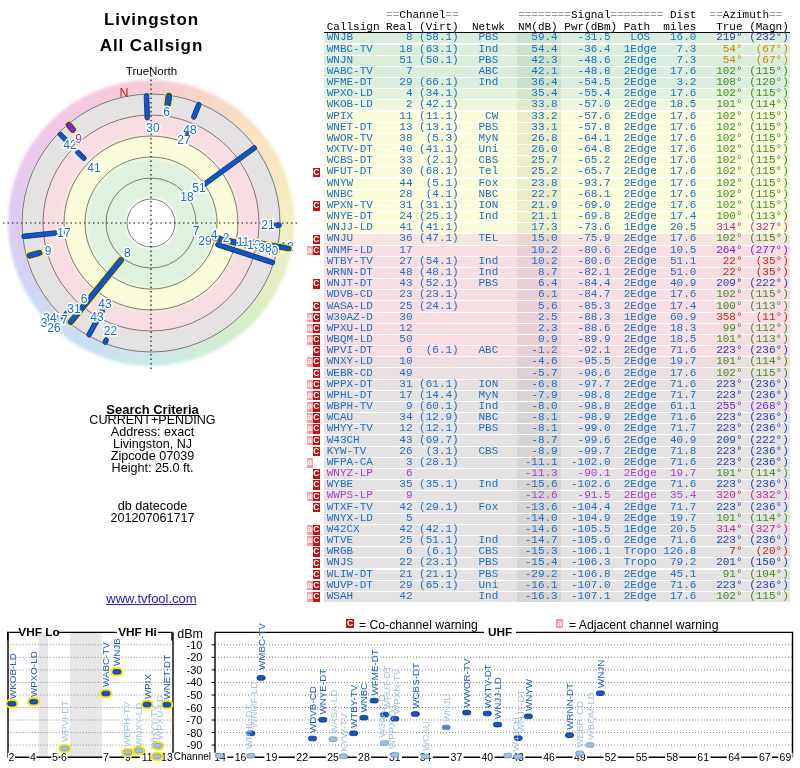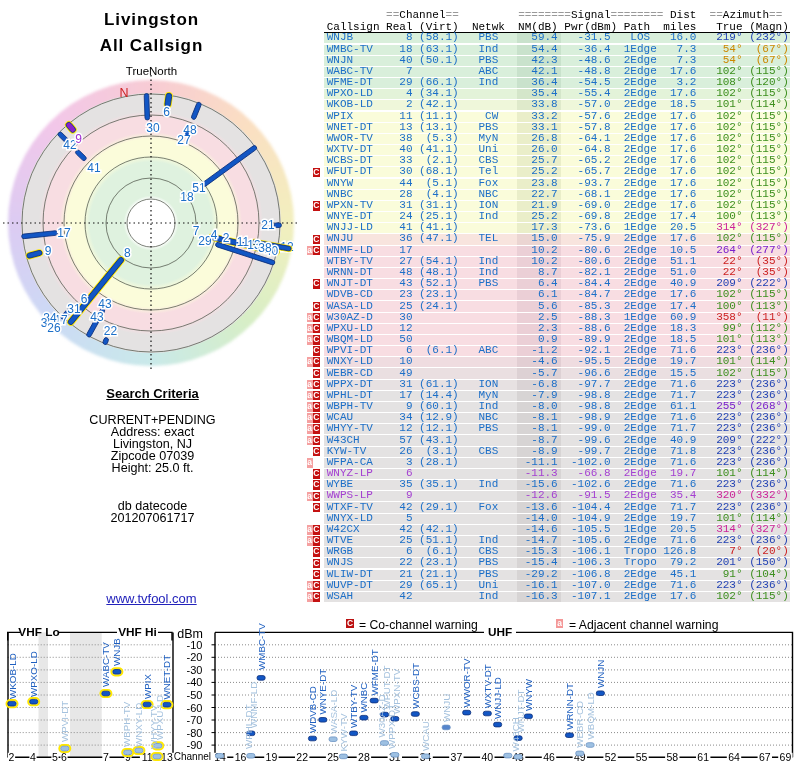--- a/index.html
+++ b/index.html
@@ -157,73 +157,73 @@
 <div class="mk" style="left:306.6px;top:580.8px;width:6.0px;background:#f5a0a0;">a</div>
 <div class="abs" style="left:323.5px;top:591.8px;width:466.5px;height:10.2px;background:#e4e2e2;"></div>
 <div class="abs" style="left:516.5px;top:591.8px;width:44.5px;height:10.2px;background:#d7d4d4;"></div>
 <div class="mk" style="left:313.0px;top:592.0px;width:6.6px;background:#c41111;">C</div>
 <div class="mk" style="left:306.6px;top:592.0px;width:6.0px;background:#f5a0a0;">a</div>
 <pre class="abs" style="left:326.7px;top:10.4px;color:#000;">         <span style="color:#999">==</span>Channel<span style="color:#999">==</span>         <span style="color:#999">========</span>Signal<span style="color:#999">========</span> Dist  <span style="color:#999">==</span>Azimuth<span style="color:#999">==</span>
 Callsign Real (Virt)  Netwk  NM(dB) Pwr(dBm) Path  miles   True (Magn)</pre>
 <div class="abs" style="left:323.5px;top:31.6px;width:466.5px;height:1px;background:#000;"></div>
 <pre class="abs" style="left:326.7px;top:32.4px;"><span style="color:#1c6fc8">WNJB        8 (58.1)   PBS     59.4   -31.5   LOS   16.0</span><span style="color:#2343b4">   219° (232°)</span>
 <span style="color:#1c6fc8">WMBC-TV    18 (63.1)   Ind     54.4   -36.4  1Edge   7.3</span><span style="color:#cc8800">    54°  (67°)</span>
-<span style="color:#1c6fc8">WNJN       40 (50.1)   PBS     42.3   -48.6  2Edge   7.3</span><span style="color:#cc8800">    54°  (67°)</span>
+<span style="color:#1c6fc8">WNJN       51 (50.1)   PBS     42.3   -48.6  2Edge   7.3</span><span style="color:#cc8800">    54°  (67°)</span>
 <span style="color:#1c6fc8">WABC-TV     7          ABC     42.1   -48.8  2Edge  17.6</span><span style="color:#3d8f1f">   102° (115°)</span>
 <span style="color:#1c6fc8">WFME-DT    29 (66.1)   Ind     36.4   -54.5  2Edge   3.2</span><span style="color:#3d8f1f">   108° (120°)</span>
 <span style="color:#1c6fc8">WPXO-LD     4 (34.1)           35.4   -55.4  2Edge  17.6</span><span style="color:#3d8f1f">   102° (115°)</span>
 <span style="color:#1c6fc8">WKOB-LD     2 (42.1)           33.8   -57.0  2Edge  18.5</span><span style="color:#3d8f1f">   101° (114°)</span>
 <span style="color:#1c6fc8">WPIX       11 (11.1)    CW     33.2   -57.6  2Edge  17.6</span><span style="color:#3d8f1f">   102° (115°)</span>
 <span style="color:#1c6fc8">WNET-DT    13 (13.1)   PBS     33.1   -57.8  2Edge  17.6</span><span style="color:#3d8f1f">   102° (115°)</span>
 <span style="color:#1c6fc8">WWOR-TV    38  (5.3)   MyN     26.8   -64.1  2Edge  17.6</span><span style="color:#3d8f1f">   102° (115°)</span>
 <span style="color:#1c6fc8">WXTV-DT    40 (41.1)   Uni     26.0   -64.8  2Edge  17.6</span><span style="color:#3d8f1f">   102° (115°)</span>
 <span style="color:#1c6fc8">WCBS-DT    33  (2.1)   CBS     25.7   -65.2  2Edge  17.6</span><span style="color:#3d8f1f">   102° (115°)</span>
 <span style="color:#1c6fc8">WFUT-DT    30 (68.1)   Tel     25.2   -65.7  2Edge  17.6</span><span style="color:#3d8f1f">   102° (115°)</span>
 <span style="color:#1c6fc8">WNYW       44  (5.1)   Fox     23.8   -93.7  2Edge  17.6</span><span style="color:#3d8f1f">   102° (115°)</span>
 <span style="color:#1c6fc8">WNBC       28  (4.1)   NBC     22.7   -68.1  2Edge  17.6</span><span style="color:#3d8f1f">   102° (115°)</span>
 <span style="color:#1c6fc8">WPXN-TV    31 (31.1)   ION     21.9   -69.0  2Edge  17.6</span><span style="color:#3d8f1f">   102° (115°)</span>
-<span style="color:#1c6fc8">WNYE-DT    24 (25.1)   Ind     25.2   -69.8  2Edge  17.4</span><span style="color:#3d8f1f">   100° (113°)</span>
+<span style="color:#1c6fc8">WNYE-DT    24 (25.1)   Ind     21.1   -69.8  2Edge  17.4</span><span style="color:#3d8f1f">   100° (113°)</span>
 <span style="color:#1c6fc8">WNJJ-LD    41 (41.1)           17.3   -73.6  1Edge  20.5</span><span style="color:#cc2299">   314° (327°)</span>
 <span style="color:#1c6fc8">WNJU       36 (47.1)   TEL     15.0   -75.9  2Edge  17.6</span><span style="color:#3d8f1f">   102° (115°)</span>
 <span style="color:#1c6fc8">WNMF-LD    17                  10.2   -80.6  2Edge  10.5</span><span style="color:#7a1fcc">   264° (277°)</span>
 <span style="color:#1c6fc8">WTBY-TV    27 (54.1)   Ind     10.2   -80.6  2Edge  51.1</span><span style="color:#cc2222">    22°  (35°)</span>
 <span style="color:#1c6fc8">WRNN-DT    48 (48.1)   Ind      8.7   -82.1  2Edge  51.0</span><span style="color:#cc2222">    22°  (35°)</span>
 <span style="color:#1c6fc8">WNJT-DT    43 (52.1)   PBS      6.4   -84.4  2Edge  40.9</span><span style="color:#2343b4">   209° (222°)</span>
 <span style="color:#1c6fc8">WDVB-CD    23 (23.1)            6.1   -84.7  2Edge  17.6</span><span style="color:#3d8f1f">   102° (115°)</span>
 <span style="color:#1c6fc8">WASA-LD    25 (24.1)            5.6   -85.3  2Edge  17.4</span><span style="color:#3d8f1f">   100° (113°)</span>
 <span style="color:#1c6fc8">W30AZ-D    30                   2.5   -88.3  1Edge  60.9</span><span style="color:#cc2222">   358°  (11°)</span>
 <span style="color:#1c6fc8">WPXU-LD    12                   2.3   -88.6  2Edge  18.3</span><span style="color:#3d8f1f">    99° (112°)</span>
 <span style="color:#1c6fc8">WBQM-LD    50                   0.9   -89.9  2Edge  18.5</span><span style="color:#3d8f1f">   101° (113°)</span>
 <span style="color:#1c6fc8">WPVI-DT     6  (6.1)   ABC     -1.2   -92.1  2Edge  71.6</span><span style="color:#2343b4">   223° (236°)</span>
 <span style="color:#1c6fc8">WNXY-LD    10                  -4.6   -95.5  2Edge  19.7</span><span style="color:#3d8f1f">   101° (114°)</span>
-<span style="color:#1c6fc8">WEBR-CD    49                  -5.7   -96.6  2Edge  15.5</span><span style="color:#3d8f1f">   102° (115°)</span>
+<span style="color:#1c6fc8">WEBR-CD    49                  -5.7   -96.6  2Edge  17.6</span><span style="color:#3d8f1f">   102° (115°)</span>
 <span style="color:#1c6fc8">WPPX-DT    31 (61.1)   ION     -6.8   -97.7  2Edge  71.6</span><span style="color:#2343b4">   223° (236°)</span>
 <span style="color:#1c6fc8">WPHL-DT    17 (14.4)   MyN     -7.9   -98.8  2Edge  71.7</span><span style="color:#2343b4">   223° (236°)</span>
 <span style="color:#1c6fc8">WBPH-TV     9 (60.1)   Ind     -8.0   -98.8  2Edge  61.1</span><span style="color:#7a1fcc">   255° (268°)</span>
 <span style="color:#1c6fc8">WCAU       34 (12.9)   NBC     -8.1   -98.9  2Edge  71.6</span><span style="color:#2343b4">   223° (236°)</span>
 <span style="color:#1c6fc8">WHYY-TV    12 (12.1)   PBS     -8.1   -99.0  2Edge  71.7</span><span style="color:#2343b4">   223° (236°)</span>
-<span style="color:#1c6fc8">W43CH      57 (43.1)           -8.7   -99.6  2Edge  40.9</span><span style="color:#2343b4">   209° (222°)</span>
+<span style="color:#1c6fc8">W43CH      43 (69.7)           -8.7   -99.6  2Edge  40.9</span><span style="color:#2343b4">   209° (222°)</span>
 <span style="color:#1c6fc8">KYW-TV     26  (3.1)   CBS     -8.9   -99.7  2Edge  71.8</span><span style="color:#2343b4">   223° (236°)</span>
 <span style="color:#1c6fc8">WFPA-CA     3 (28.1)          -11.1  -102.0  2Edge  71.6</span><span style="color:#2343b4">   223° (236°)</span>
-<span style="color:#a43fd2">WNYZ-LP     6                 -11.3   -66.8  2Edge  19.7</span><span style="color:#3d8f1f">   101° (114°)</span>
+<span style="color:#a43fd2">WNYZ-LP     6                 -11.3   -90.1  2Edge  19.7</span><span style="color:#3d8f1f">   101° (114°)</span>
 <span style="color:#1c6fc8">WYBE       35 (35.1)   Ind    -15.6  -102.6  2Edge  71.6</span><span style="color:#2343b4">   223° (236°)</span>
 <span style="color:#a43fd2">WWPS-LP     9                 -12.6   -91.5  2Edge  35.4</span><span style="color:#cc2299">   320° (332°)</span>
 <span style="color:#1c6fc8">WTXF-TV    42 (29.1)   Fox    -13.6  -104.4  2Edge  71.7</span><span style="color:#2343b4">   223° (236°)</span>
 <span style="color:#1c6fc8">WNYX-LD     5                 -14.0  -104.9  2Edge  19.7</span><span style="color:#3d8f1f">   101° (114°)</span>
 <span style="color:#1c6fc8">W42CX      42 (42.1)          -14.6  -105.5  1Edge  20.5</span><span style="color:#cc2299">   314° (327°)</span>
 <span style="color:#1c6fc8">WTVE       25 (51.1)   Ind    -14.7  -105.6  2Edge  71.6</span><span style="color:#2343b4">   223° (236°)</span>
 <span style="color:#1c6fc8">WRGB        6  (6.1)   CBS    -15.3  -106.1  Tropo 126.8</span><span style="color:#cc2222">     7°  (20°)</span>
 <span style="color:#1c6fc8">WNJS       22 (23.1)   PBS    -15.4  -106.3  Tropo  79.2</span><span style="color:#2343b4">   201° (150°)</span>
 <span style="color:#1c6fc8">WLIW-DT    21 (21.1)   PBS    -29.2  -106.8  2Edge  45.1</span><span style="color:#3d8f1f">    91° (104°)</span>
 <span style="color:#1c6fc8">WUVP-DT    29 (65.1)   Uni    -16.1  -107.0  2Edge  71.6</span><span style="color:#2343b4">   223° (236°)</span>
 <span style="color:#1c6fc8">WSAH       42          Ind    -16.3  -107.1  2Edge  17.6</span><span style="color:#3d8f1f">   102° (115°)</span></pre>
 <div class="abs" style="left:0;top:10px;width:303px;text-align:center;font-weight:bold;font-size:17px;letter-spacing:0.9px;">Livingston</div>
 <div class="abs" style="left:0;top:36px;width:303px;text-align:center;font-weight:bold;font-size:17px;letter-spacing:0.9px;">All Callsign</div>
 <div class="abs" style="left:0;top:64.5px;width:303px;text-align:center;font-size:11.5px;">TrueNorth</div>
-<div class="abs" style="left:0;top:386px;width:305px;text-align:center;font-weight:bold;font-size:13px;text-decoration:underline;">Search Criteria</div>
+<div class="abs" style="left:0;top:402px;width:305px;text-align:center;font-weight:bold;font-size:13px;text-decoration:underline;">Search Criteria</div>
 <div class="abs" style="left:0;top:413.5px;width:305px;text-align:center;font-size:12.6px;line-height:12.2px;">CURRENT+PENDING<br>Address: exact<br>Livingston, NJ<br>Zipcode 07039<br>Height: 25.0 ft.</div>
 <div class="abs" style="left:0;top:500px;width:305px;text-align:center;font-size:12.6px;line-height:12.2px;">db datecode<br>201207061717</div>
 <div class="abs" style="left:0;top:591px;width:303px;text-align:center;font-size:13px;"><span style="color:#2222bb;text-decoration:underline;">www.tvfool.com</span></div>
 <div class="abs" style="left:345.7px;top:619.2px;width:8.7px;height:9px;background:#bb1111;color:#fff;font-weight:bold;font-size:8.5px;text-align:center;line-height:9.5px;">C</div>
 <div class="abs" style="left:359px;top:617.8px;font-size:12.2px;">= Co-channel warning</div>
 <div class="abs" style="left:556px;top:619.2px;width:7.3px;height:9px;background:#f49898;color:#fff;font-weight:bold;font-size:8.5px;text-align:center;line-height:9.5px;">a</div>
 <div class="abs" style="left:569px;top:617.8px;font-size:12.2px;">= Adjacent channel warning</div>
 <svg class="abs" style="left:0;top:0;" width="800" height="768" viewBox="0 0 800 768">
     <circle cx="151.0" cy="223.0" r="24" fill="none" stroke="#4a4f44" stroke-width="0.9" opacity="0.8"></circle>
     <circle cx="151.0" cy="223.0" r="45" fill="none" stroke="#4a4f44" stroke-width="0.9" opacity="0.8"></circle>

